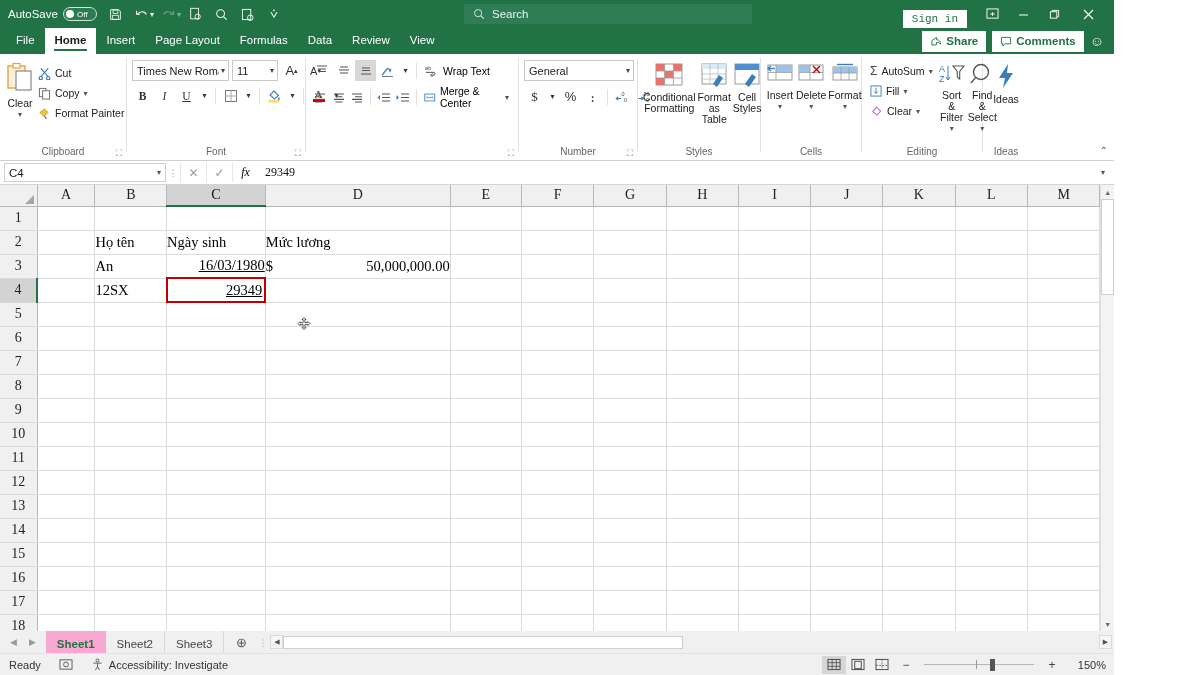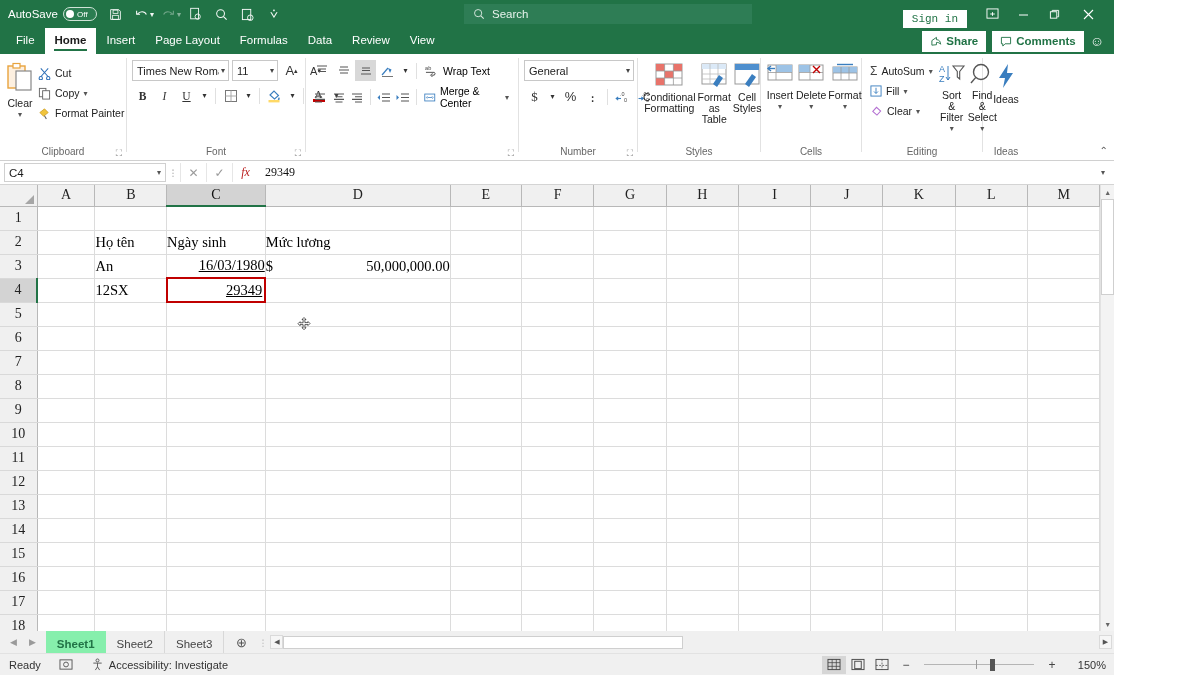--- a/index.html
+++ b/index.html
@@ -155,21 +155,21 @@
     border-bottom: 1px solid #d4d4d4; padding: 0 2px;
   }
   .namebox {
     width: 162px; height: 19px; border: 1px solid #d0d0d0; display: flex; align-items: center;
     font-size: 11.5px; padding: 0 4px; color: #1a1a1a; background: #fff; margin-left: 2px;
   }
   .namebox .nb-caret { margin-left: auto; font-size: 8px; color: #555; }
   .fb-dots { width: 14px; text-align: center; color: #888; font-size: 9px; letter-spacing: 0; }
   .fb-ic { width: 26px; height: 19px; display: flex; align-items: center; justify-content: center;
            color: #9a9a9a; font-size: 12px; border-left: 1px solid #e6e6e6; }
-  .fb-ic.fx { font-style: italic; font-family: "Liberation Serif", serif; color: #b91c1c; }
+  .fb-ic.fx { font-style: italic; font-family: "Liberation Serif", serif; color: #000000; }
   .fb-input {
     flex: 1; height: 19px; display: flex; align-items: center; padding-left: 7px;
     font-size: 12px; color: #111; font-family: "Liberation Serif", serif;
   }
   .fb-expand { width: 18px; text-align: center; font-size: 8px; color: #555; }
 
   
   .grid-wrap { flex: 1; position: relative; overflow: hidden; background: #fff; display: flex; flex-direction: column; }
   .grid-scroll { flex: 1; display: flex; overflow: hidden; position: relative; }
   table.sheet { border-collapse: collapse; table-layout: fixed; font-family: "Liberation Serif", serif; }
@@ -203,21 +203,21 @@
   td.cell.sel { border: 2px solid #c00000; padding: 0 2px; }
   .money { display: flex; justify-content: space-between; }
   .sheet-tabs {
     height: 22px; background: #f0f0f0; display: flex; align-items: stretch; flex: none;
   }
   .tab-nav { display: flex; align-items: center; gap: 12px; padding: 0 10px; color: #9a9a9a; font-size: 9px; }
   .stab {
     font-size: 11.5px; color: #444; padding: 3px 11px 0; display: flex; align-items: center;
     border-right: 1px solid #d8d8d8;
   }
-  .stab.active { background: #86efac; color: #217346; font-weight: bold; border-right: none; }
+  .stab.active { background: #f9a8d4; color: #217346; font-weight: bold; border-right: none; }
   .add-sheet { width: 34px; display: flex; align-items: center; justify-content: center; color: #555; font-size: 13px; }
   .tabs-right { margin-left: auto; display: flex; align-items: center; flex: 1; }
   .grip { width: 12px; color: #aaa; font-size: 9px; text-align: center; letter-spacing: 0; line-height: 5px; padding-top: 3px;}
   .hbar-track {
     flex: 1; height: 14px; background: #f0f0f0; display: flex; align-items: center; margin-right: 2px;
   }
   .hb-arrow { width: 13px; height: 14px; display: flex; align-items: center; justify-content: center; font-size: 7px; color: #555; border: 1px solid #dadada; background: #f6f6f6;}
   .hb-thumb { height: 13px; background: #ffffff; border: 1px solid #cfcfcf; }
   .hb-rest { flex: 1; }
 

